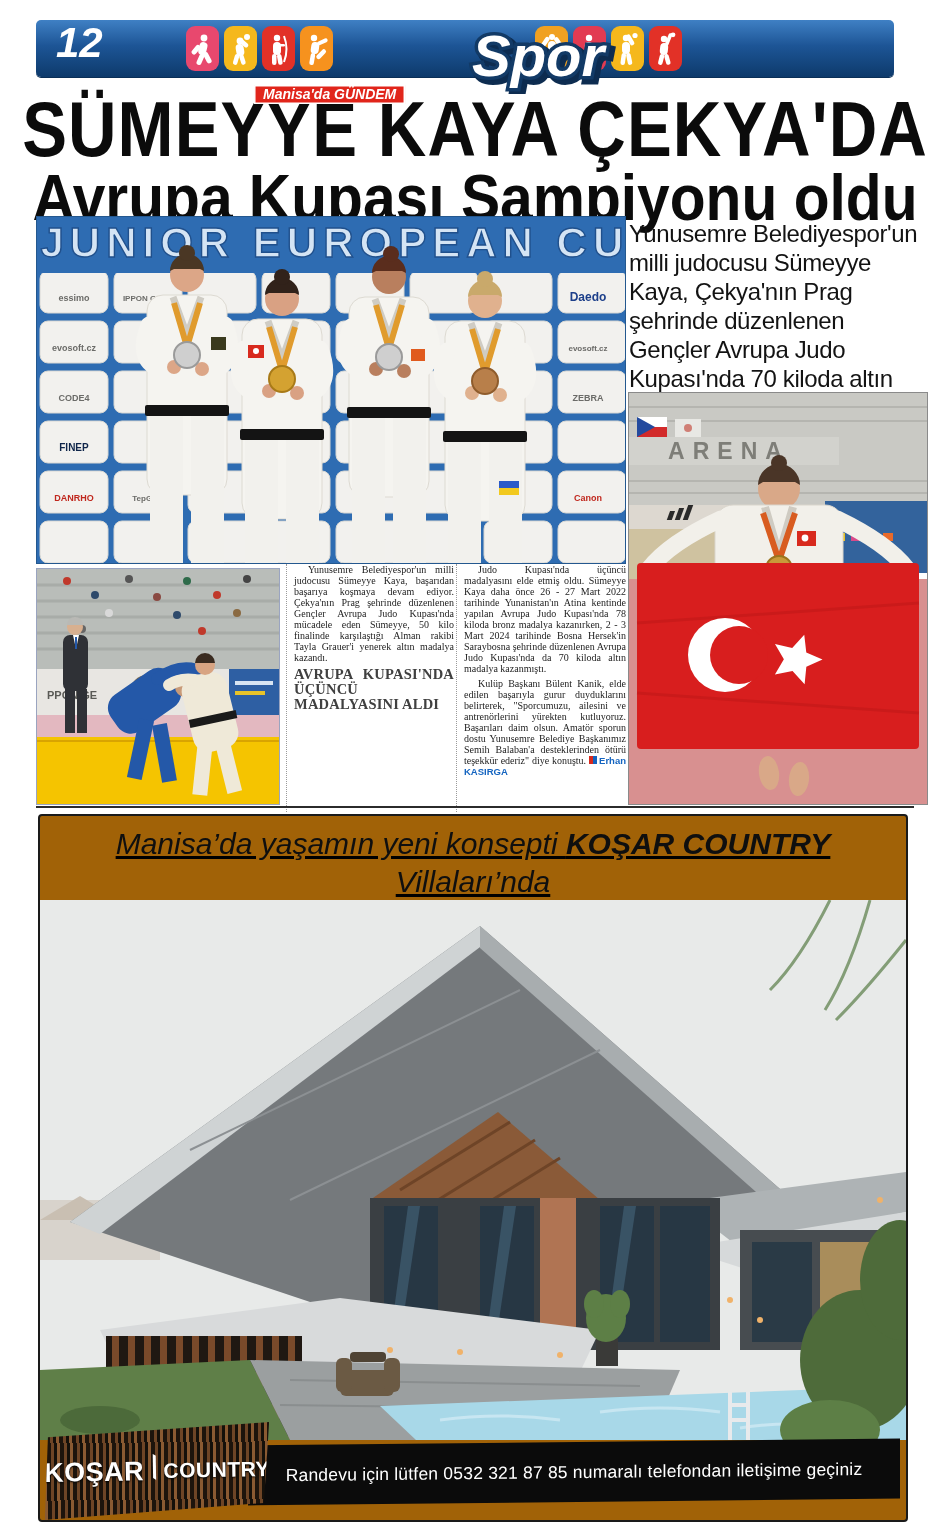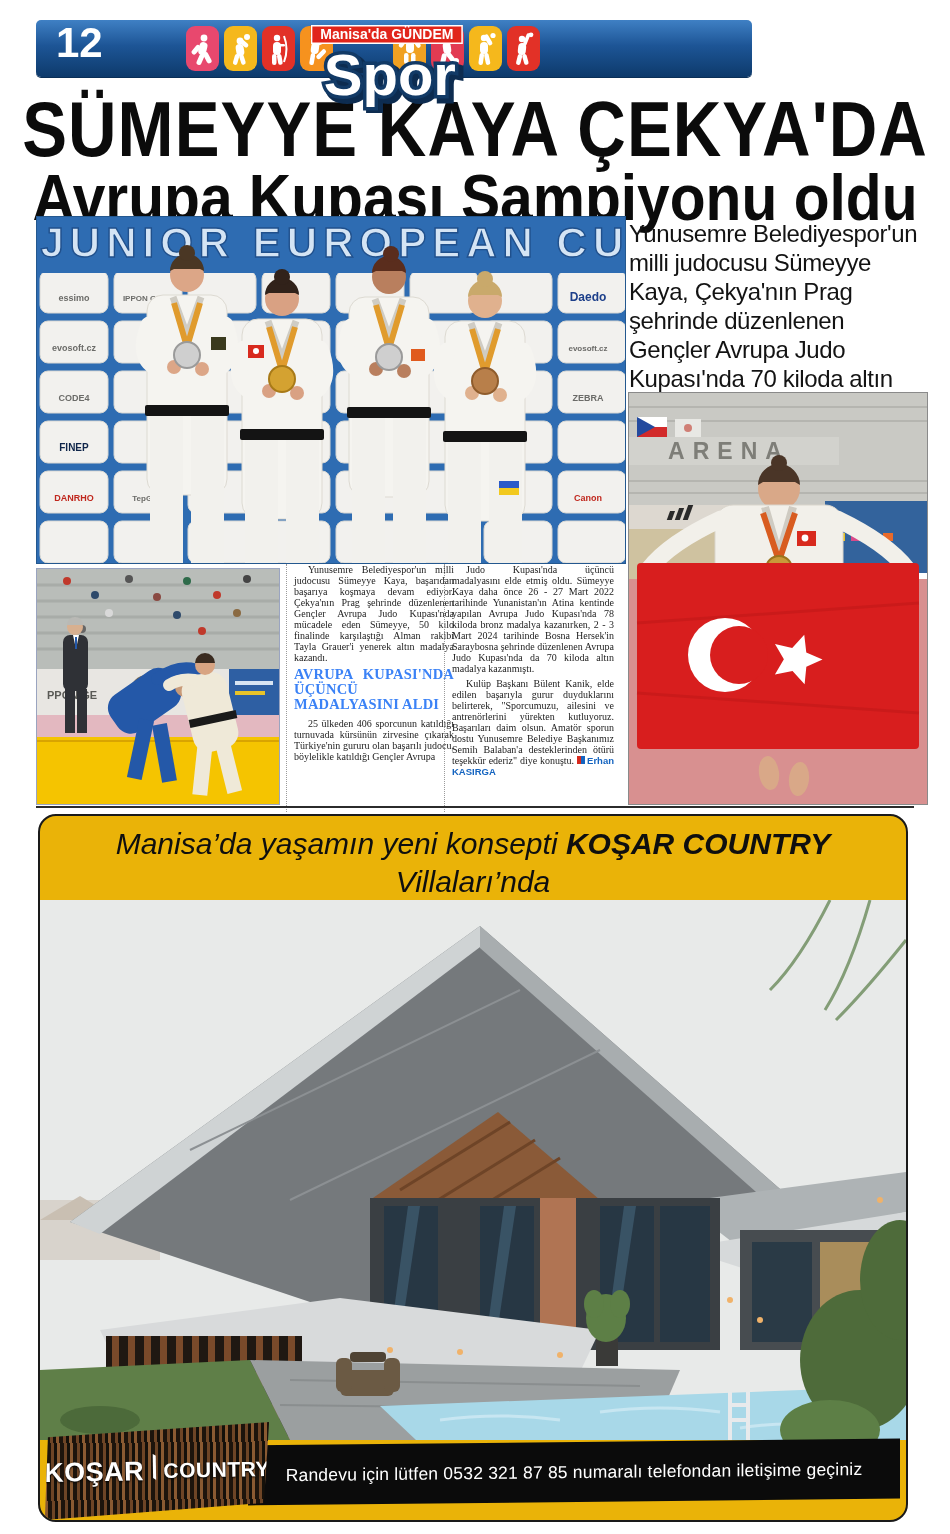--- a/index.html
+++ b/index.html
@@ -1,21 +1,21 @@
 <!DOCTYPE html>
 <html><head>
 <meta charset="utf-8">
 <style>
   html,body{margin:0;padding:0;background:#ffffff;}
   #page{position:relative;width:950px;height:1534px;background:#fff;overflow:hidden;
         font-family:"Liberation Sans",sans-serif;}
   
-  .hdr{position:absolute;left:36px;top:20px;width:716px;height:57px;border-radius:5px;
+  .hdr{position:absolute;left:36px;top:20px;width:858px;height:57px;border-radius:5px;
        background:linear-gradient(180deg,#3f80c4 0%,#1d5596 45%,#0d3a6b 100%);
-       box-shadow:0 1px 0 #0a2f57;}
+       box-shadow:0 1px 0 #0a2f57;font-style:italic;}
   .pagenum{position:absolute;left:20px;top:2px;color:#fff;font-size:42px;font-weight:800;line-height:1;}
   .tiles{position:absolute;top:6px;display:flex;gap:5px;}
   .tiles.l{left:150px;} .tiles.r{right:212px;}
   .tile{width:33px;height:45px;border-radius:9px;display:flex;align-items:center;justify-content:center;}
   .tile svg{width:24px;height:34px;}
   .sporlogo{position:absolute;left:50%;top:0px;transform:translateX(-52%);text-align:center;z-index:3;}
   .badge{display:inline-block;background:#e1251b;color:#fff;font-size:14px;font-weight:700;
          padding:2px 9px 3px;line-height:1;position:relative;top:5px;z-index:4;box-shadow:0 0 0 1.5px #fff inset;}
   .datebox{position:absolute;right:16px;top:11px;width:150px;text-align:center;color:#fff;
            font-size:15px;font-weight:700;line-height:1.3;}
@@ -30,31 +30,31 @@
   #flagphoto{left:628px;top:392px;width:298px;height:411px;border:1px solid #8a8a8a;}
   #actionphoto{left:36px;top:568px;width:242px;height:235px;border:1px solid #9aa4c0;}
   
   #lead{position:absolute;left:629px;top:219px;width:292px;font-size:24px;line-height:1.21;
         letter-spacing:-0.4px;color:#131313;}
   
   .col{position:absolute;top:564px;height:248px;font-family:"Liberation Serif",serif;
        font-size:10px;line-height:11px;color:#1c1c1c;text-align:justify;
        border-left:1px dotted #9a9a9a;padding-left:7px;}
   #col1{left:286px;width:160px;}
-  #col2{left:444px;width:162px;}
+  #col2{left:456px;width:162px;}
   .col p{margin:0 0 4px 0;text-indent:14px;}
   .subhead{font-weight:700;font-size:14.5px;line-height:1.05;letter-spacing:.2px;margin:4px 0 5px 0;
-           font-family:"Liberation Serif",serif;color:#3b82f6;}
+           font-family:"Liberation Serif",serif;color:#404040;}
   .byicon{display:inline-block;width:8px;height:8px;background:linear-gradient(90deg,#d82a1e 55%,#1464c0 55%);
           margin:0 2px 0 3px;}
   .byline{color:#1464c0;font-weight:700;font-family:"Liberation Sans",sans-serif;font-size:9.5px;}
   #botrule{position:absolute;left:36px;top:806px;width:878px;height:2px;background:#2b2b2b;}
   
   #adbox{position:absolute;left:38px;top:814px;width:866px;height:704px;border:2.5px solid #1a1a1a;
-         border-radius:18px;overflow:hidden;background:#eab308;}
+         border-radius:4px;overflow:hidden;background:#a16207;text-decoration:underline;}
   .adh{width:100%;text-align:center;font-style:italic;color:#0f0f0f;line-height:1.25;}
   .adh1{margin-top:9px;font-size:30px;font-weight:500;}
   .adh1 b{font-weight:900;font-style:italic;}
   .adh2{font-size:29px;font-weight:500;}
   #villa{position:absolute;left:0;top:84px;width:866px;height:540px;}
   #contactbar{position:absolute;left:208px;top:626px;width:652px;height:60px;background:#0b0b0b;
               transform:skewY(-0.6deg);display:flex;align-items:center;justify-content:center;}
   #contactbar span{color:#fff;font-size:17.5px;letter-spacing:.2px;}
   #koslogo{position:absolute;left:4px;top:608px;width:226px;height:94px;z-index:5;
            clip-path:polygon(2% 12%,100% 0%,97% 86%,0% 100%);
@@ -403,21 +403,20 @@
         <rect x="184" y="172" width="15" height="52" fill="#efe9d8" transform="rotate(-14 191 198)"></rect>
         <rect x="152" y="146" width="48" height="8" fill="#1a1a1a" transform="rotate(-12 176 150)"></rect>
         <path d="M180 118 Q150 104 132 116" stroke="#efe9d8" stroke-width="12" fill="none" stroke-linecap="round"></path>
       </g>
     </svg>
   </div>
 
   <div class="col" id="col1">
     <p>Yunusemre Belediyespor'un milli judocusu Sümeyye Kaya, başarıdan başarıya koşmaya devam ediyor. Çekya'nın Prag şehrinde düzenlenen Gençler Avrupa Judo Kupası'nda mücadele eden Sümeyye, 50 kilo finalinde karşılaştığı Alman rakibi Tayla Grauer'i yenerek altın madalya kazandı.</p>
     <div class="subhead">AVRUPA KUPASI'NDA ÜÇÜNCÜ MADALYASINI ALDI</div>
-    <p>25 ülkeden 406 sporcunun katıldığı turnuvada kürsünün zirvesine çıkarak Türkiye'nin gururu olan başarılı judocu, böylelikle katıldığı Gençler Avrupa</p>
   </div>
   <div class="col" id="col2">
     <p>Judo Kupası'nda üçüncü madalyasını elde etmiş oldu. Sümeyye Kaya daha önce 26 - 27 Mart 2022 tarihinde Yunanistan'ın Atina kentinde yapılan Avrupa Judo Kupası'nda 78 kiloda bronz madalya kazanırken, 2 - 3 Mart 2024 tarihinde Bosna Hersek'in Saraybosna şehrinde düzenlenen Avrupa Judo Kupası'nda da 70 kiloda altın madalya kazanmıştı.</p>
     <p><span>Kulüp Başkanı Bülent Kanik, elde edilen başarıyla gurur duyduklarını belirterek, "Sporcumuzu, ailesini ve antrenörlerini yürekten kutluyoruz. Başarıları daim olsun. Amatör sporun dostu Yunusemre Belediye Başkanımız Semih Balaban'a desteklerinden ötürü teşekkür ederiz" diye konuştu.</span><span class="byicon"></span><span class="byline">Erhan KASIRGA</span></p>
   </div>
 
   <div id="botrule"></div>
 
   <div id="adbox">
     <div class="adh adh1">

